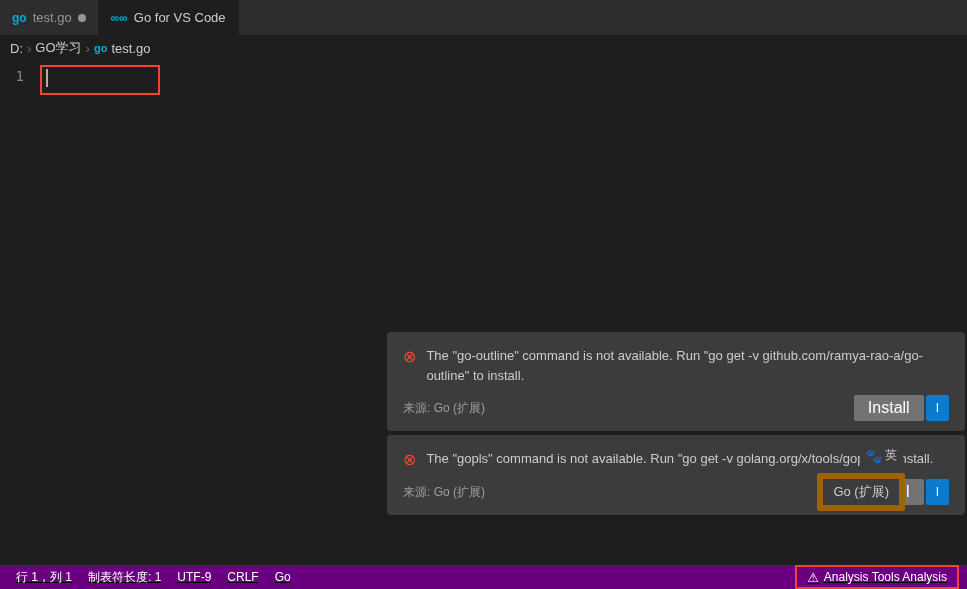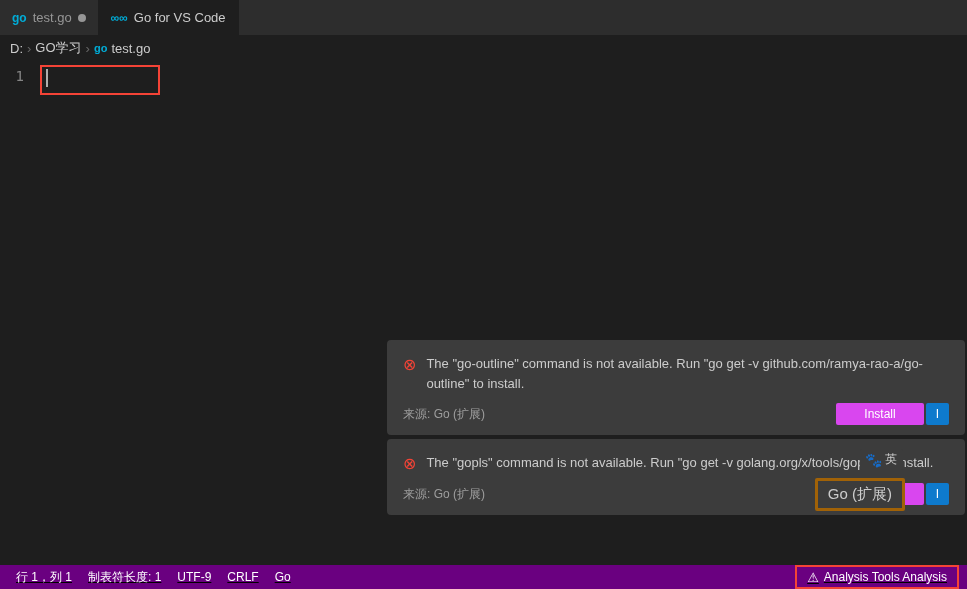--- a/index.html
+++ b/index.html
@@ -151,25 +151,25 @@
     }
     .notification-source {
       color: #9e9e9e;
       font-size: 12px;
     }
     .notification-actions {
       display: flex;
       gap: 2px;
     }
     .btn-install {
-      background: #d946ef;
+      background: #737373;
       color: white;
       border: none;
-      padding: 4px 28px;
-      font-size: 12px;
+      padding: 4px 14px;
+      font-size: 16px;
       cursor: pointer;
       border-radius: 2px;
     }
     .btn-install-short {
       background: #0e7acd;
       color: white;
       border: none;
       padding: 4px 10px;
       font-size: 12px;
       cursor: pointer;
@@ -194,26 +194,26 @@
       color: #e57373;
       font-size: 14px;
     }
 
     
     .tooltip-popup {
       position: absolute;
       background: #3c3c3c;
       color: #ccc;
       padding: 4px 10px;
-      font-size: 15px;
+      font-size: 13px;
       border-radius: 2px;
       right: 62px;
       bottom: 54px;
       white-space: nowrap;
-      border: 3px solid #a16207;
+      border: 6px solid #a16207;
     }
 
     
     .status-bar {
       position: absolute;
       bottom: 0;
       left: 0;
       right: 0;
       height: 24px;
       background: #6a0080;

